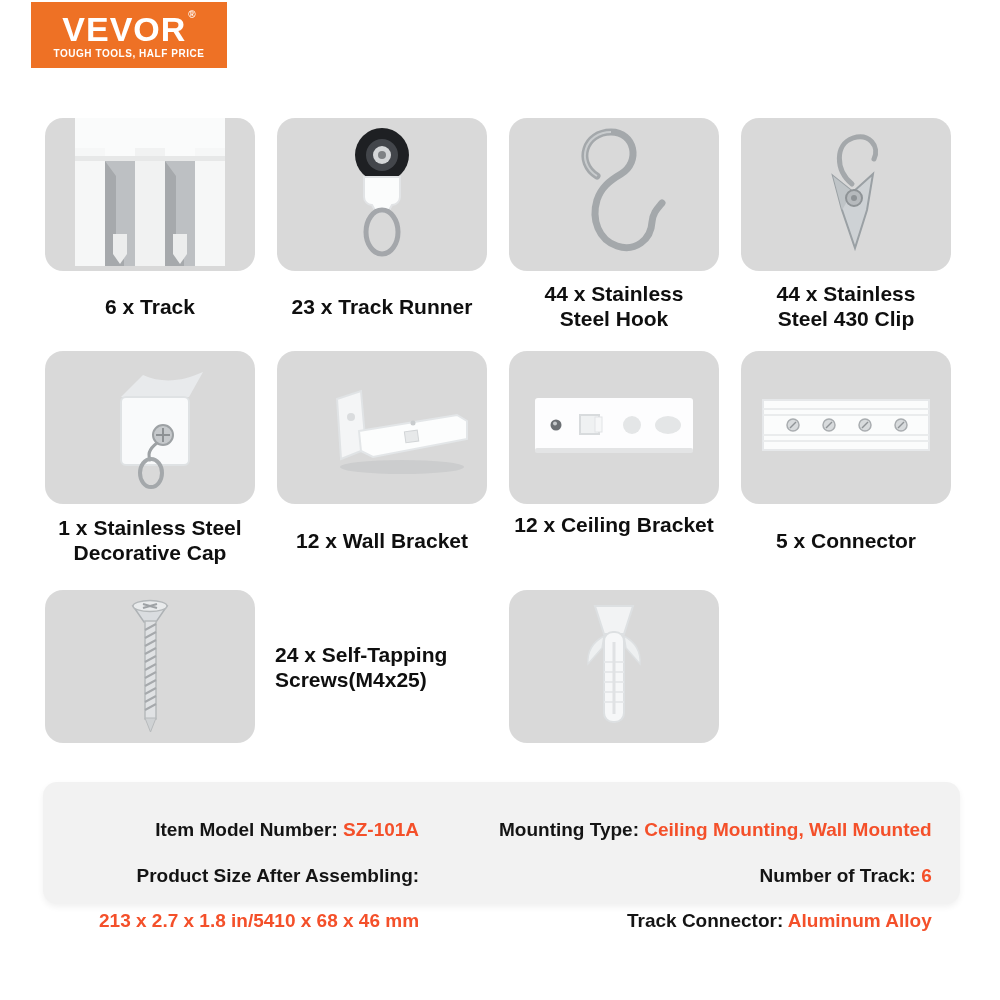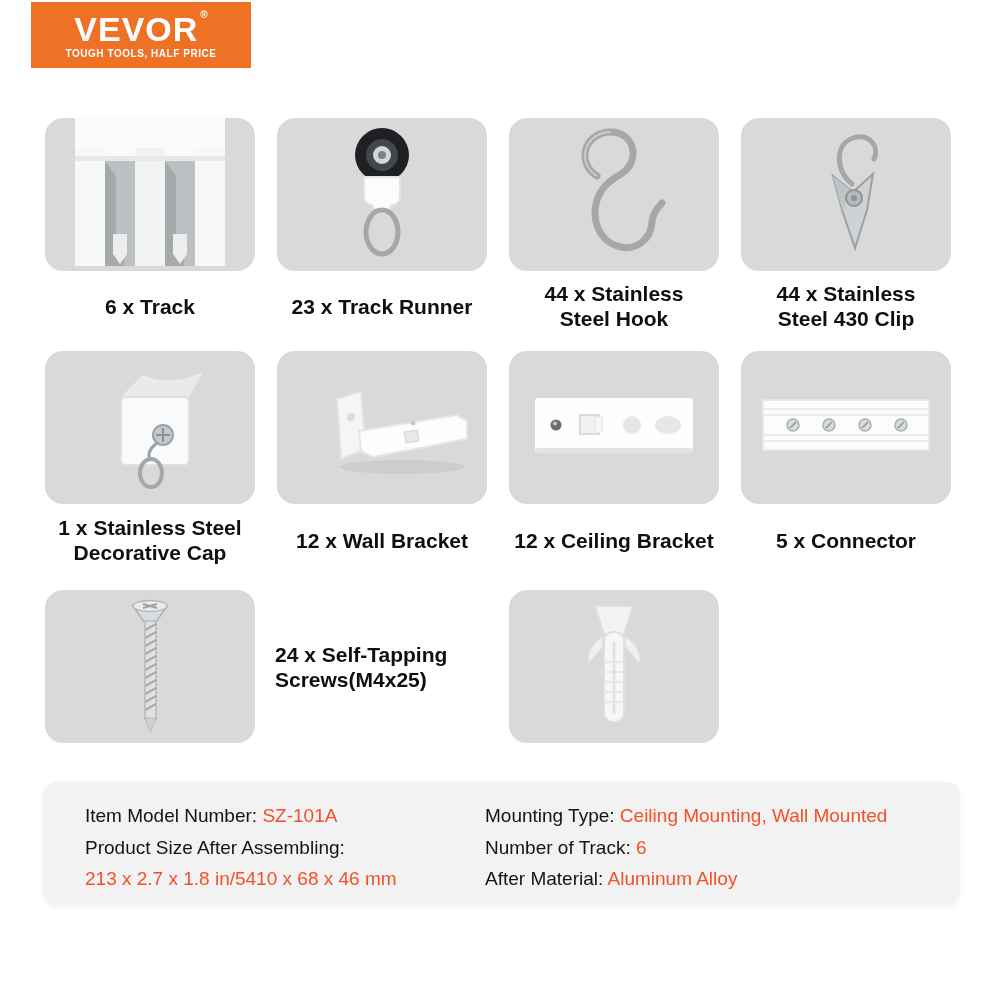--- a/index.html
+++ b/index.html
@@ -1,20 +1,20 @@
 <!DOCTYPE html>
 <html><head>
 <meta charset="utf-8">
 <style>
   html,body { margin:0; padding:0; background:#ffffff; }
   body { font-family:"Liberation Sans", sans-serif; }
   .canvas { position:relative; width:1000px; height:1000px; background:#ffffff; overflow:hidden; }
 
   
-  .logo { position:absolute; left:31px; top:2px; width:220px; height:66px; background:#ee7125;
+  .logo { position:absolute; left:31px; top:2px; width:196px; height:66px; background:#ee7125;
           color:#ffffff; display:flex; flex-direction:column; align-items:center; justify-content:center; }
   .brand-row { display:flex; align-items:flex-start; line-height:1; }
   .brand { font-size:34px; font-weight:bold; letter-spacing:1px; }
   .reg { font-size:10px; font-weight:bold; margin-left:2px; margin-top:-2px; }
   .tagline { font-size:10px; font-weight:bold; letter-spacing:0.55px; margin-top:2px; white-space:nowrap; }
 
   
   .tile { position:absolute; width:210px; height:153px; background:#d9d9d9; border-radius:18px; overflow:hidden; }
   .tile svg { width:100%; height:100%; display:block; }
 
@@ -23,21 +23,21 @@
              font-size:21px; line-height:25px; color:#0f0f0f; white-space:pre-line; }
   .caption.center { width:240px; height:52px; justify-content:center; text-align:center; }
   .caption.side { width:240px; height:58px; justify-content:flex-start; text-align:left; }
 
   
   .specs { position:absolute; left:43px; top:782px; width:917px; height:122px;
            background:#f2f2f2; border-radius:14px; box-shadow:0 3px 6px rgba(0,0,0,0.06); }
   .specs .col { position:absolute; top:17px; }
   .specs .col.left { left:40px; }
   .specs .col.right { left:440px; }
-  .specs p { margin:2px; font-size:19px; font-weight:normal; line-height:29.5px; color:#141414; white-space:nowrap; }
+  .specs p { margin:16px; font-size:19px; font-weight:bold; line-height:29.5px; color:#141414; white-space:nowrap;text-align:right; }
   .orange { color:#f4502a; }
 </style>
 </head>
 <body>
 
 <div class="canvas">
 
   <div class="logo">
     <div class="brand-row">
       <span class="brand">VEVOR</span>
@@ -143,21 +143,21 @@
       <circle cx="124" cy="74" r="6" fill="#d8dbdd" stroke="#a9adb0" stroke-width="1.5"></circle>
       <path d="M121 77 L127 71" stroke="#8f9497" stroke-width="1.5"></path>
       <circle cx="160" cy="74" r="6" fill="#d8dbdd" stroke="#a9adb0" stroke-width="1.5"></circle>
       <path d="M157 77 L163 71" stroke="#8f9497" stroke-width="1.5"></path>
     </svg>
   </div>
 
   <div class="caption center" style="left:30px; top:514px;">1 x Stainless Steel
 Decorative Cap</div>
   <div class="caption center" style="left:262px; top:514px;">12 x Wall Bracket</div>
-  <div class="caption center" style="left:494px; top:514px;">12 x Ceiling Bracket</div>
+  <div class="caption center" style="left:494px; top:498px;">12 x Ceiling Bracket</div>
   <div class="caption center" style="left:726px; top:514px;">5 x Connector</div>
 
   <div class="tile" style="left:45px; top:590px;">
     <svg viewBox="0 0 210 153">
       <polygon points="88,16 122,16 111,32 99,32" fill="#dadde0" stroke="#aeb2b5" stroke-width="1.5"></polygon>
       <ellipse cx="105" cy="16" rx="17" ry="5.5" fill="#e9ebec" stroke="#b4b8ba" stroke-width="1.5"></ellipse>
       <path d="M98 14 L112 18 M112 14 L98 18" stroke="#9ea2a5" stroke-width="2"></path>
       <rect x="100" y="31" width="11" height="98" fill="#e0e2e4" stroke="#b7babc" stroke-width="1.5"></rect>
       <path d="M100 40 L111 34 M100 48 L111 42 M100 56 L111 50 M100 64 L111 58 M100 72 L111 66 M100 80 L111 74 M100 88 L111 82 M100 96 L111 90 M100 104 L111 98 M100 112 L111 106 M100 120 L111 114" stroke="#a6a9ac" stroke-width="2"></path>
       <polygon points="100,128 111,128 105.5,142" fill="#cfd2d4" stroke="#b7babc" stroke-width="1"></polygon>
@@ -179,17 +179,17 @@
 
   <div class="specs">
     <div class="col left">
       <p><span>Item Model Number: </span><span class="orange">SZ-101A</span></p>
       <p><span>Product Size After Assembling:</span><span class="orange"></span></p>
       <p><span></span><span class="orange">213 x 2.7 x 1.8 in/5410 x 68 x 46 mm</span></p>
     </div>
     <div class="col right">
       <p><span>Mounting Type: </span><span class="orange">Ceiling Mounting, Wall Mounted</span></p>
       <p><span>Number of Track: </span><span class="orange">6</span></p>
-      <p><span>After Material: </span><span class="orange">Aluminum Alloy</span></p>
+      <p><span>Track Connector: </span><span class="orange">Aluminum Alloy</span></p>
     </div>
   </div>
 
 </div>
 
 </body></html>

